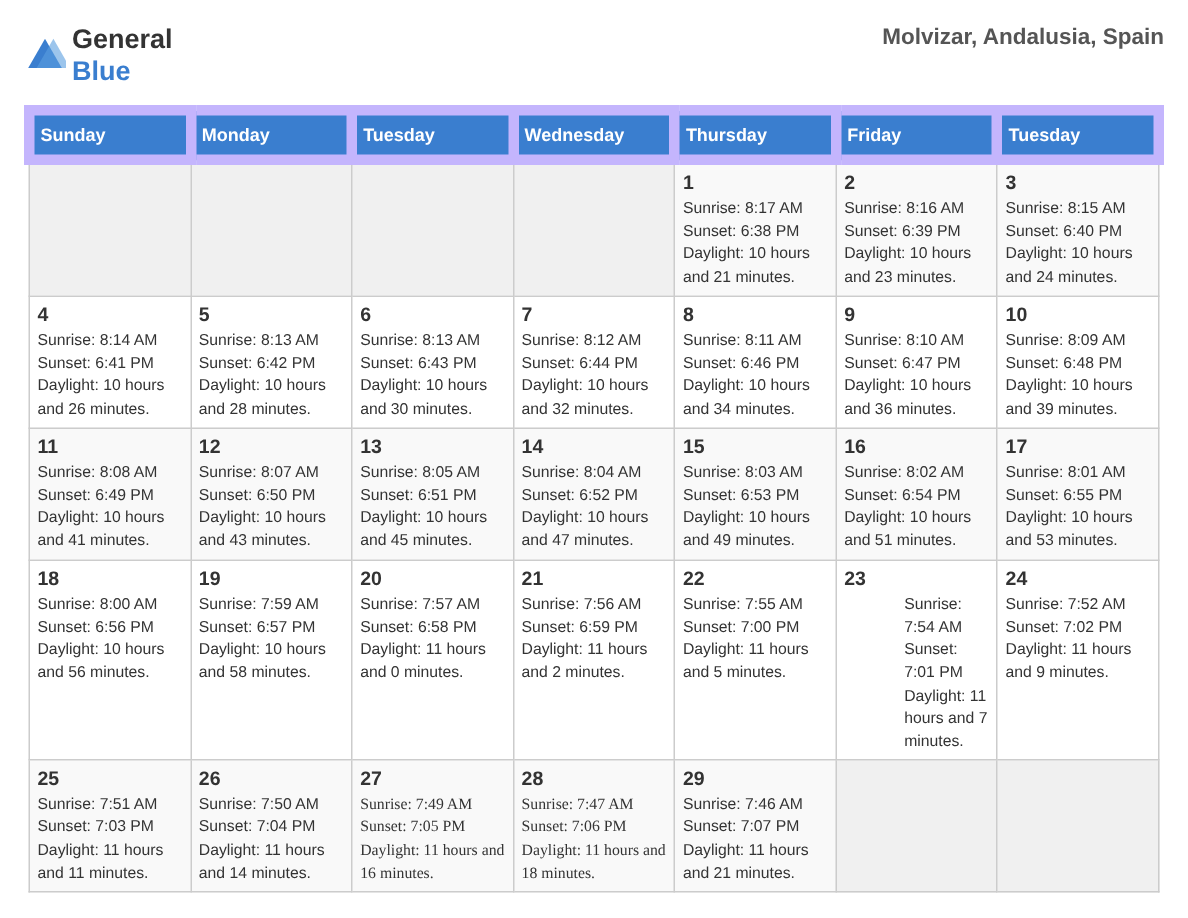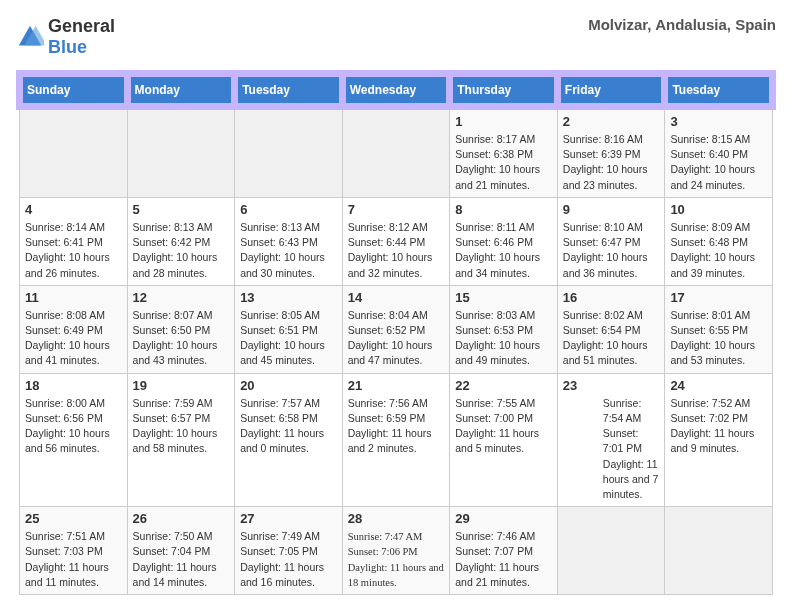--- a/index.html
+++ b/index.html
@@ -288,21 +288,21 @@
 Daylight: 11 hours and 11 minutes.</div>
         </td>
         <td>
           <span class="day-number">26</span>
           <div class="day-info" style="white-space: pre-line;">Sunrise: 7:50 AM
 Sunset: 7:04 PM
 Daylight: 11 hours and 14 minutes.</div>
         </td>
         <td>
           <span class="day-number">27</span>
-          <div class="day-info" style="white-space: pre-line;">Sunrise: 7:49 AM
+          <div class="day-info" style="white-space: pre-line; font-family: Liberation Serif, serif;">Sunrise: 7:49 AM
 Sunset: 7:05 PM
 Daylight: 11 hours and 16 minutes.</div>
         </td>
         <td>
           <span class="day-number">28</span>
           <div class="day-info" style="white-space: pre-line; font-family: Liberation Serif, serif;">Sunrise: 7:47 AM
 Sunset: 7:06 PM
 Daylight: 11 hours and 18 minutes.</div>
         </td>
         <td>

